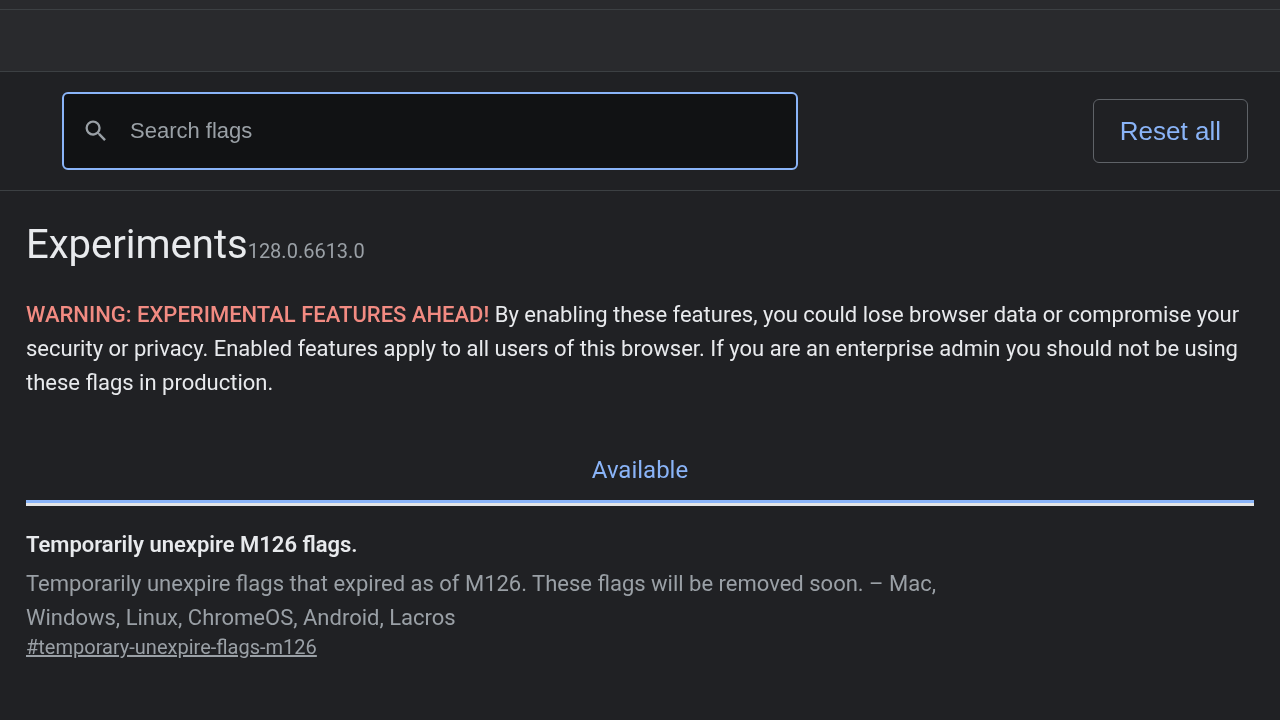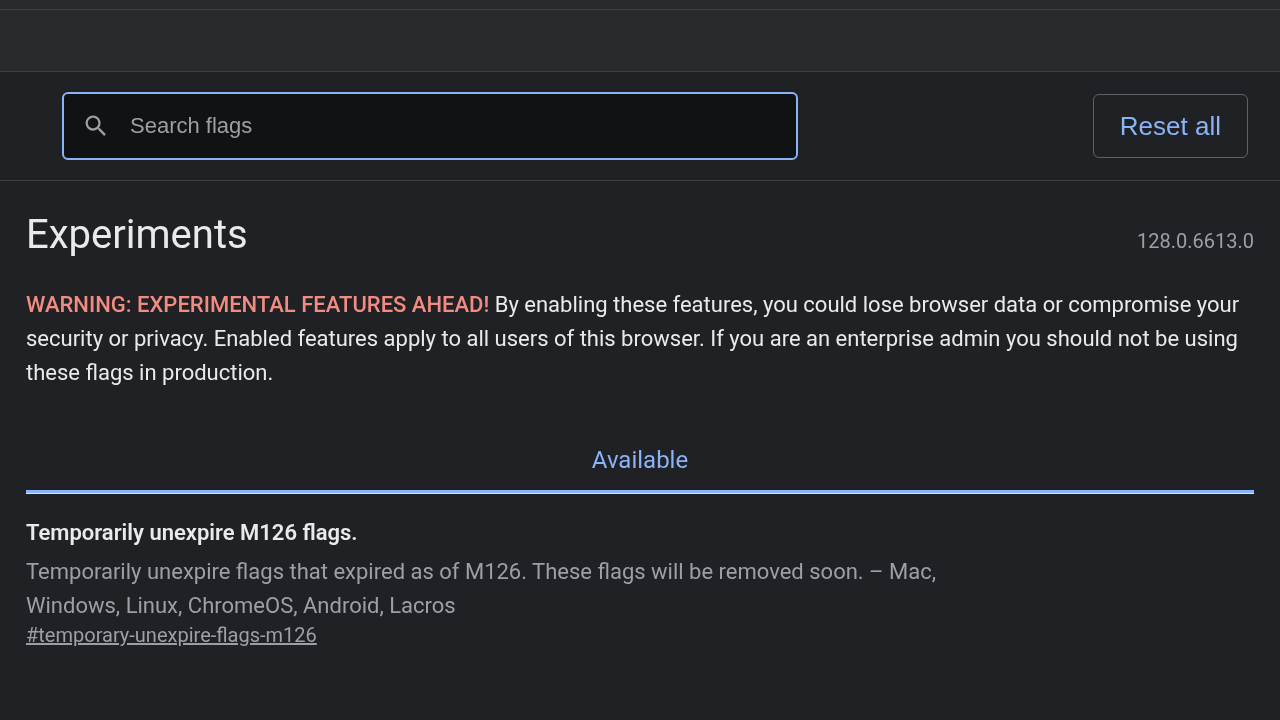--- a/index.html
+++ b/index.html
@@ -27,21 +27,21 @@
       padding: 20px 32px 20px 62px;
       gap: 20px;
       border-bottom: 1px solid #3c4043;
     }
     .search-wrap {
       position: relative;
       width: 736px;
     }
     .search-input {
       width: 100%;
-      height: 68px;
+      height: 78px;
       background: #111214;
       border: 2px solid #8ab4f8;
       border-radius: 6px;
       color: #e8eaed;
       font-size: 22px;
       padding: 0 20px 0 66px;
       outline: none;
     }
     .search-input::placeholder { color: #9aa0a6; }
     .search-icon {
@@ -63,21 +63,20 @@
       color: #8ab4f8;
       font-size: 26px;
       cursor: pointer;
     }
     .content {
       padding: 30px 26px 0 26px;
     }
     .title-row {
       display: flex;
       align-items: baseline;
-      justify-content: space-between;
       margin-bottom: 30px;
     }
     .page-title {
       font-size: 40px;
       font-weight: 400;
       color: #e8eaed;
     }
     .version {
       font-size: 20px;
       color: #9aa0a6;
@@ -88,21 +87,21 @@
       color: #e8eaed;
       margin-bottom: 40px;
       max-width: 1228px;
     }
     .warning-prefix {
       color: #f28b82;
       font-weight: 500;
     }
     .tabs {
       display: flex;
-      border-bottom: 2px solid #e5e5e5;
+      border-bottom: 4px solid #e5e5e5;
       gap: 25px;
     }
     .tab {
       flex: 1;
       text-align: center;
       padding: 16px 0 18px 0;
       font-size: 24px;
       color: #9aa0a6;
       cursor: pointer;
       position: relative;

